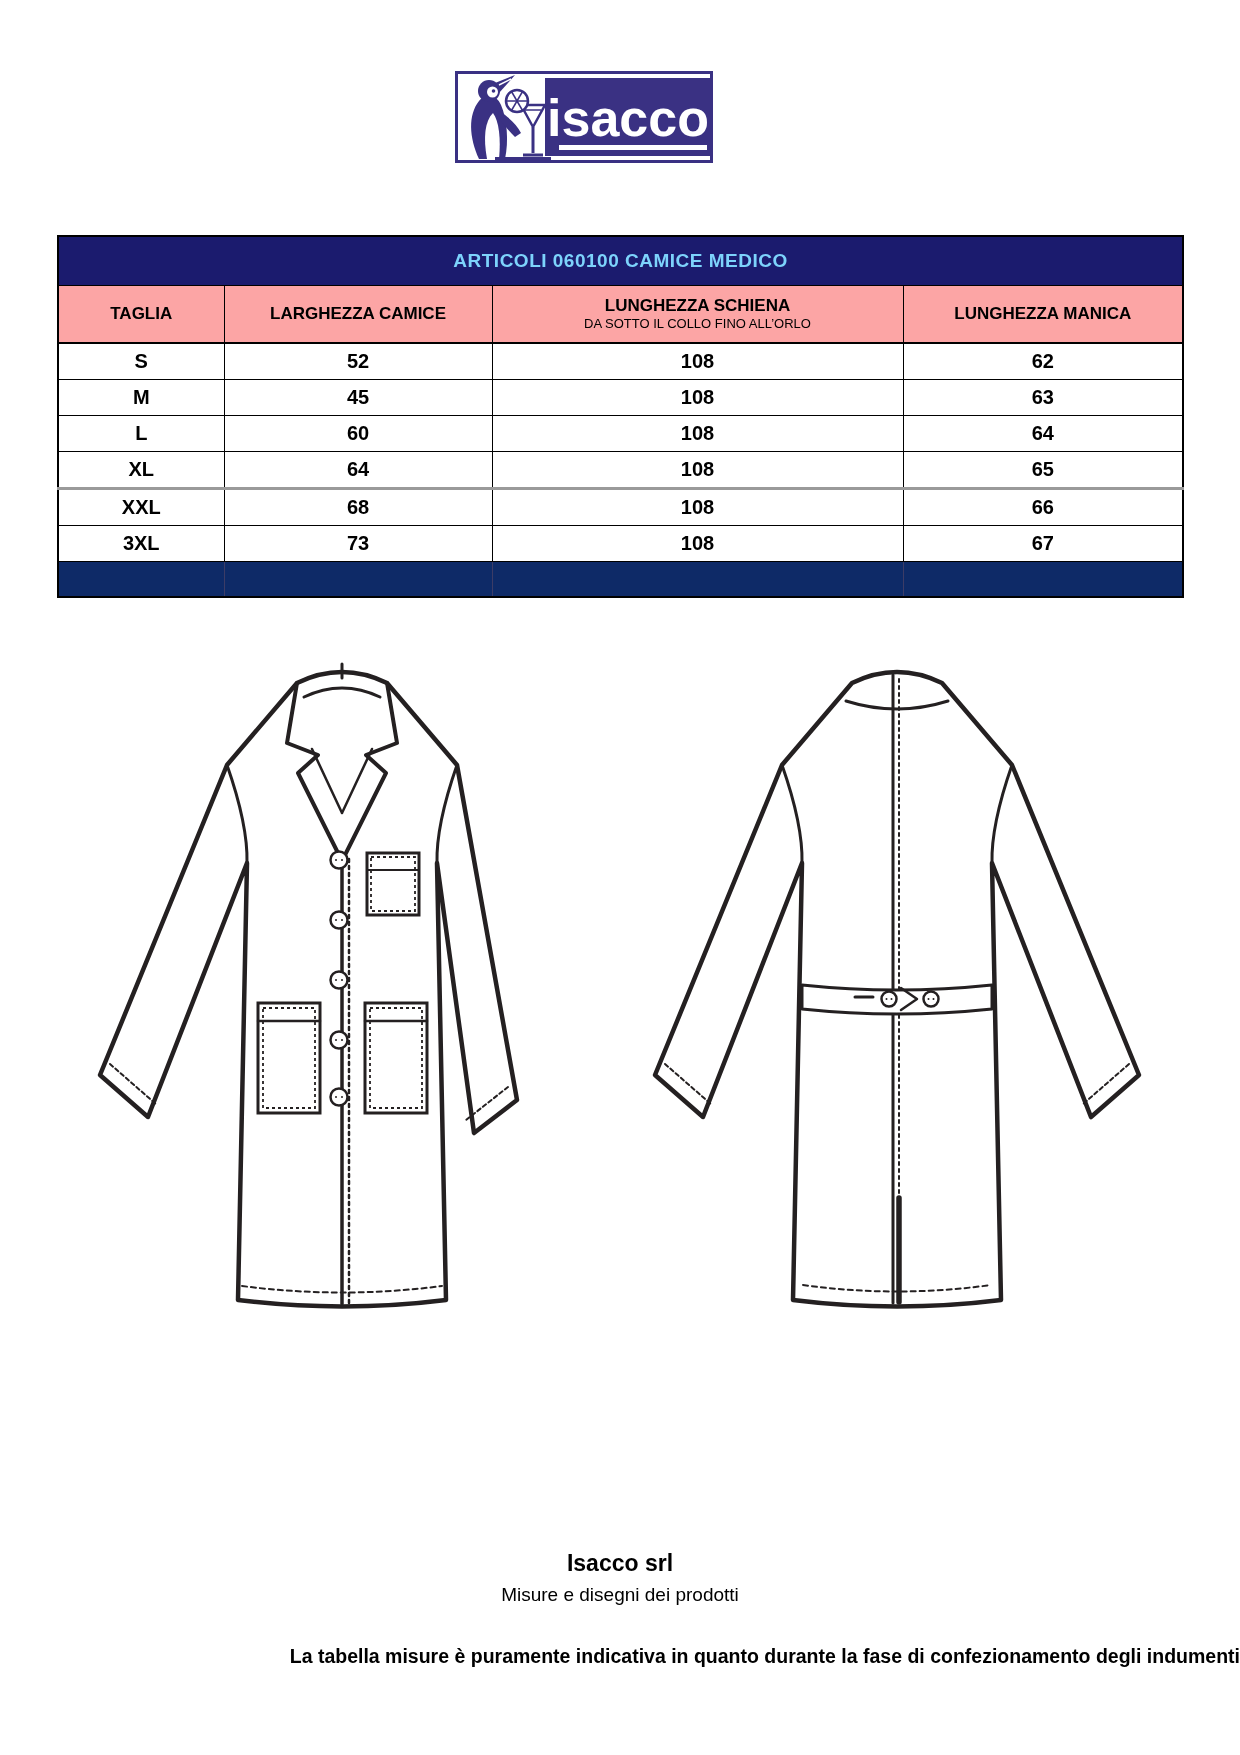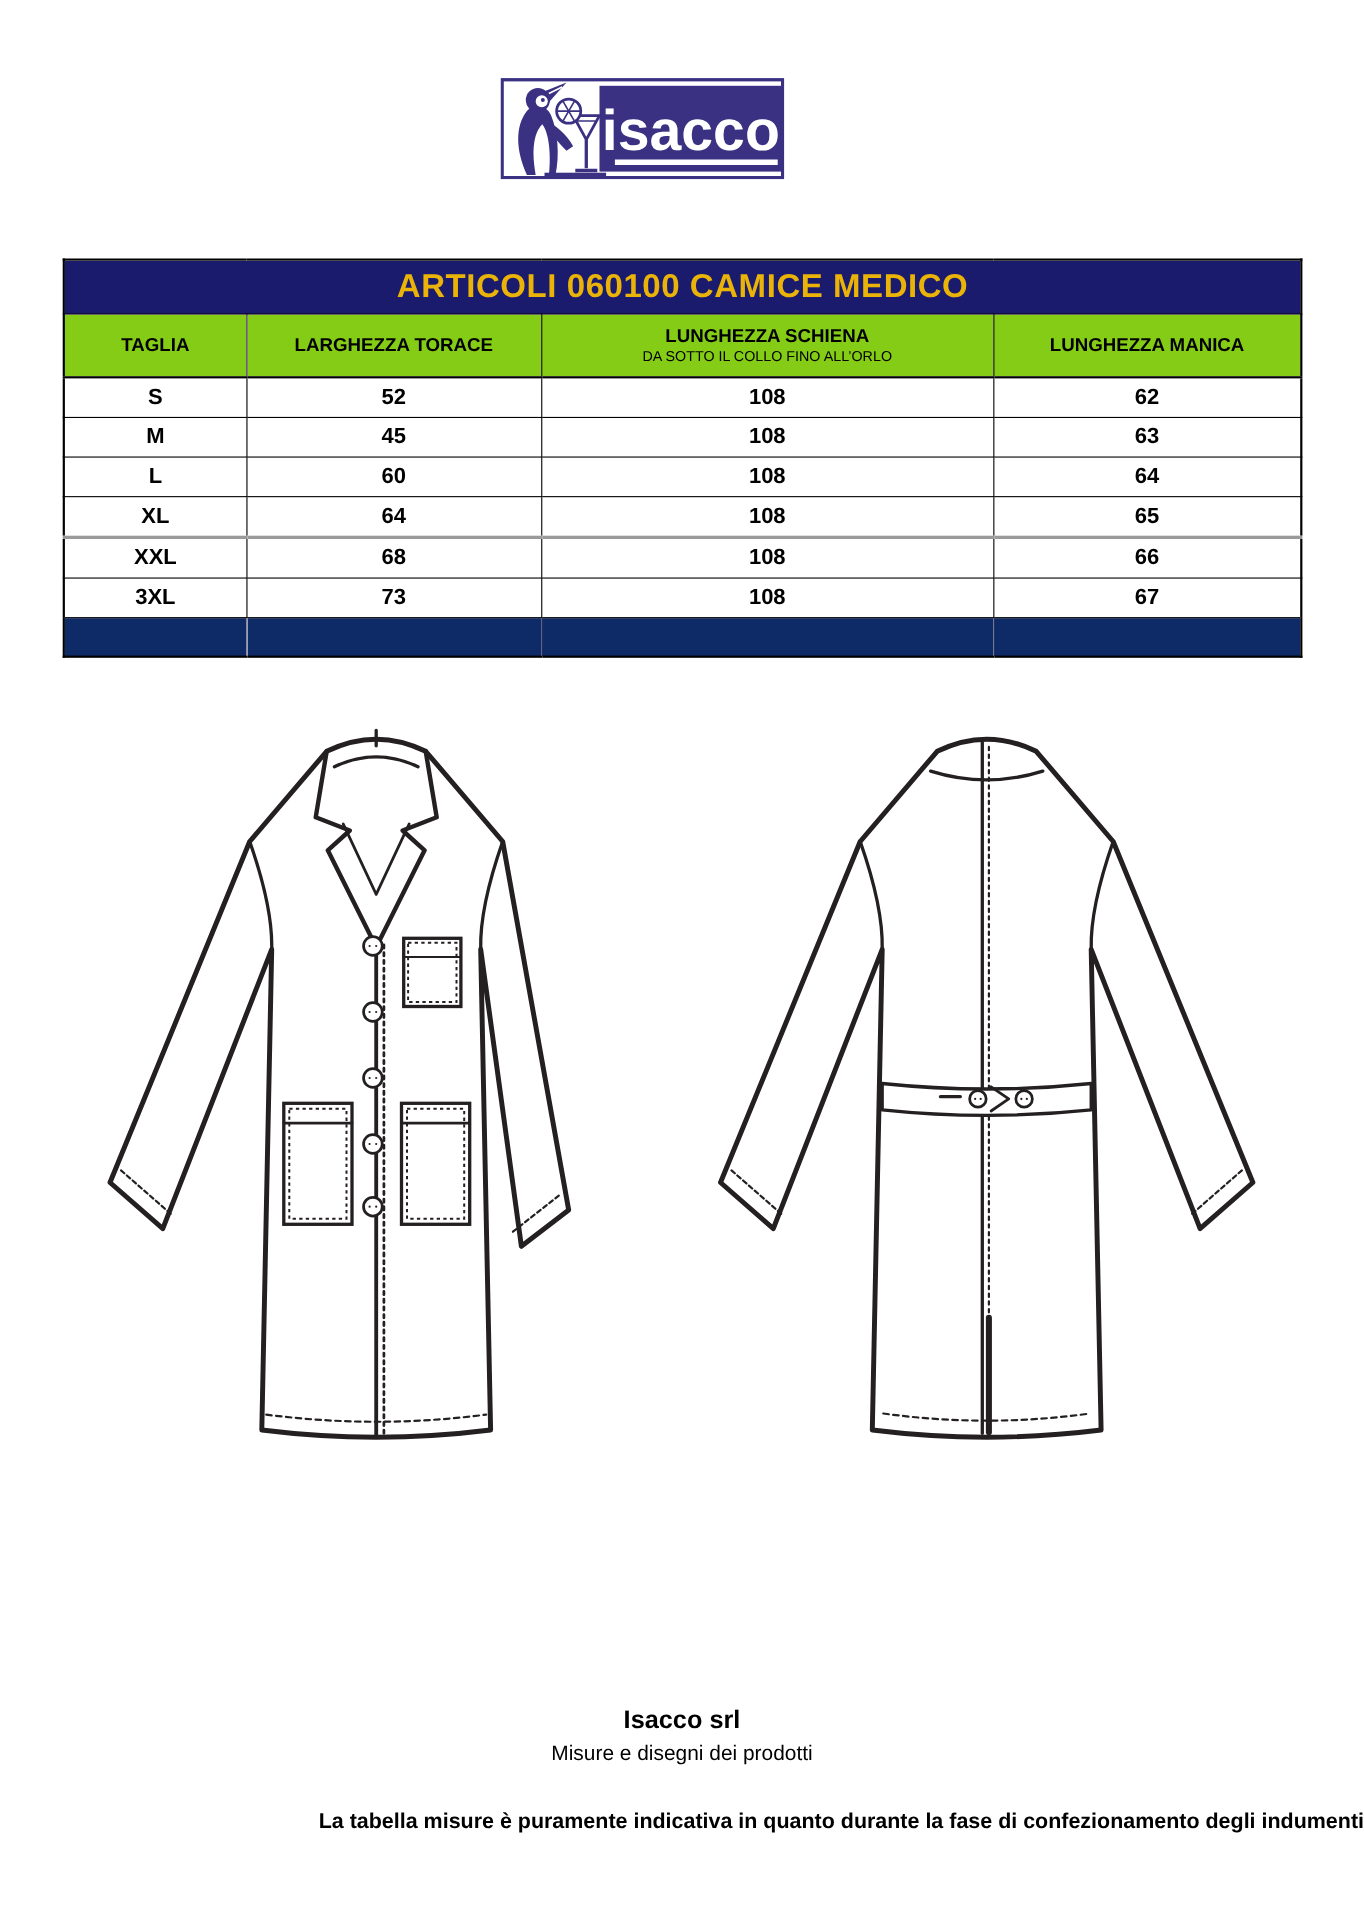--- a/index.html
+++ b/index.html
@@ -8,23 +8,23 @@
 
   
   .logo-wrap{position:absolute;left:443px;top:71px;width:258px;height:86px;padding-left:12px;}
 
   
   .size-table{position:absolute;left:57px;top:235px;width:1125px;border-collapse:collapse;
               table-layout:fixed;}
   .size-table th,.size-table td{border:1px solid #000;text-align:center;vertical-align:middle;
               padding:0;overflow:hidden;}
   .size-table{border:2px solid #000;}
-  .tbl-title{background:#1b1b6e;color:#eab308;font-size:30px;font-weight:bold;height:48px;
+  .tbl-title{background:#1b1b6e;color:#7dd3fc;font-size:19px;font-weight:bold;height:48px;
              letter-spacing:.5px;border-bottom:2px solid #777;}
-  .hdr-row th{background:#84cc16;height:56px;font-weight:bold;font-size:17px;line-height:1.15;
+  .hdr-row th{background:#fca5a5;height:56px;font-weight:bold;font-size:17px;line-height:1.15;
              border-bottom:2px solid #000;}
   .hdr-sub{display:block;font-weight:normal;font-size:13px;margin-top:1px;}
   .data-row td{height:35px;font-size:20px;font-weight:bold;background:#ffffff;}
   .sep-row td{border-top:3px solid #9a9a9a;}
   .navy-row td{height:34px;background:#0e2a67;border-color:#3c3c66;border-bottom:2px solid #000;}
   .navy-row td:first-child{border-left:2px solid #000;}
   .navy-row td:last-child{border-right:2px solid #000;}
 
   
   .coat-front{position:absolute;left:42px;top:645px;width:560px;height:670px;}
@@ -85,21 +85,21 @@
         <col style="width:268px">
         <col style="width:411px">
         <col style="width:280px">
       </colgroup>
     <thead>
       <tr>
         <th colspan="4" class="tbl-title">ARTICOLI 060100 CAMICE MEDICO</th>
       </tr>
       <tr class="hdr-row">
         <th>TAGLIA</th>
-        <th>LARGHEZZA TORACE</th>
+        <th>LARGHEZZA CAMICE</th>
         <th>
           <span>LUNGHEZZA SCHIENA</span>
           <span class="hdr-sub">DA SOTTO IL COLLO FINO ALL’ORLO</span>
         </th>
         <th>LUNGHEZZA MANICA</th>
       </tr>
     </thead>
     <tbody>
       <tr class="data-row">
         <td>S</td>

